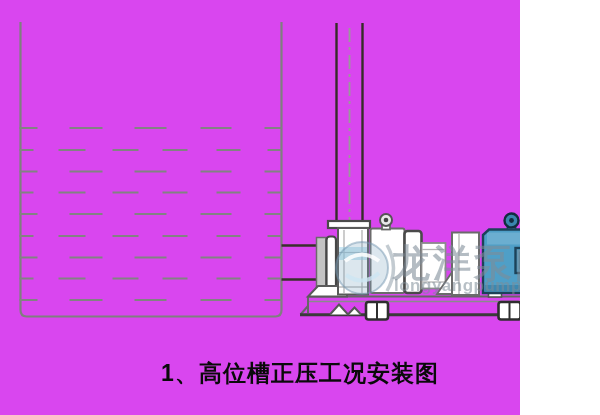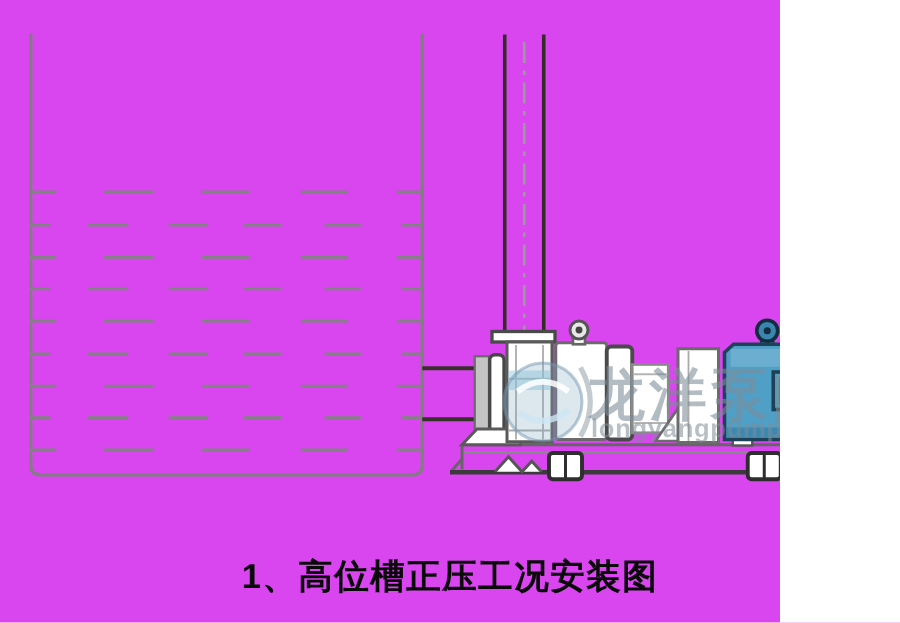--- a/index.html
+++ b/index.html
@@ -9,21 +9,21 @@
     background:#d946ef;
     font-family:"Liberation Sans","DejaVu Sans",sans-serif;
     overflow:hidden;
   }
   svg{display:block;}
   .dashA{stroke:#828282;stroke-width:2;stroke-dasharray:18 32 33 32 32 34 31 33 17 200;}
   .dashB{stroke:#828282;stroke-width:2;stroke-dasharray:14 25 27 27 26 24 25 29 24 27 14 200;}
   .caption{
     width:600px;
     text-align:center;
-    margin-top:24px;
+    margin-top:13px;
     font-size:23px;
     font-weight:bold;
     letter-spacing:1px;
     color:#0a0a0a;
   }
   .wm-brand{
     font-size:38px;font-weight:bold;letter-spacing:3px;
     fill:rgba(125,140,152,0.58);
   }
   .wm-site{

